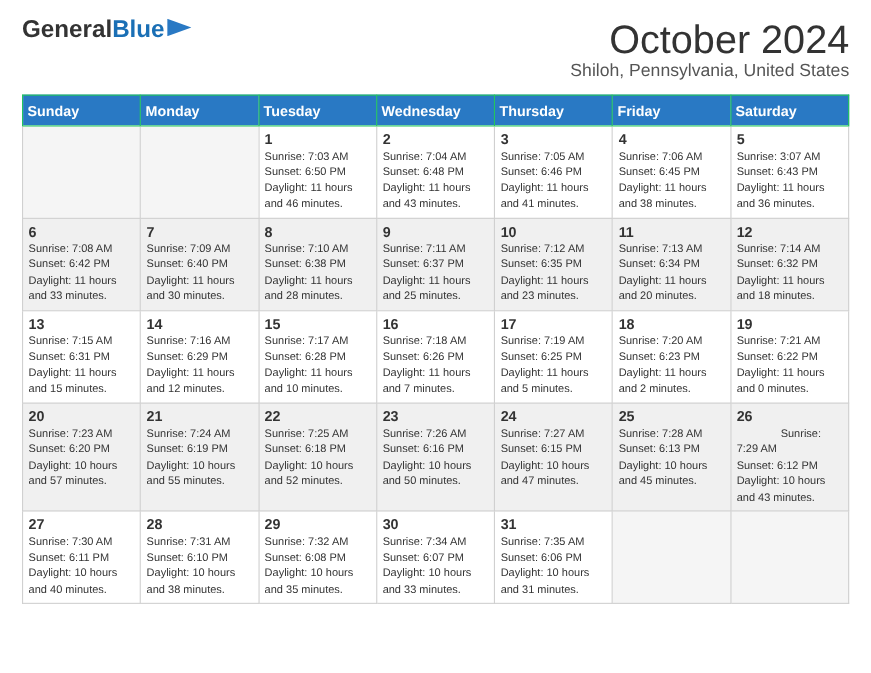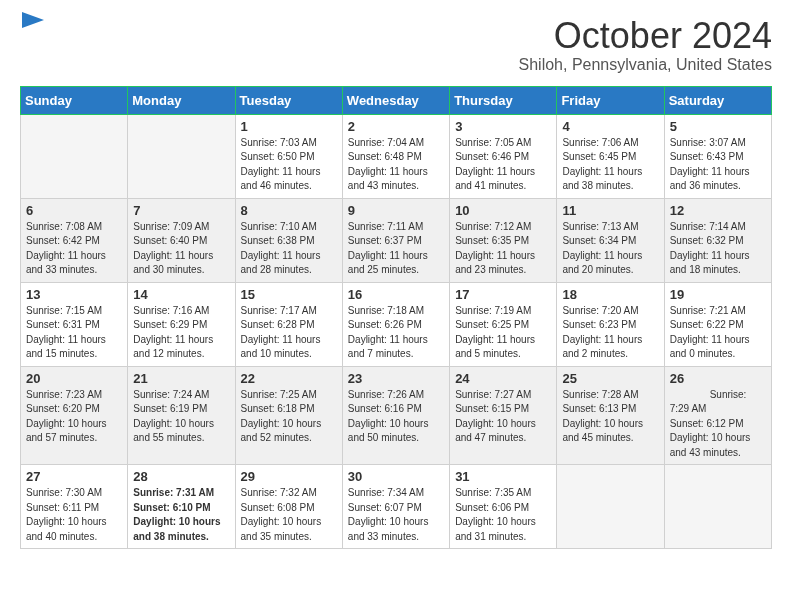--- a/index.html
+++ b/index.html
@@ -86,20 +86,23 @@
       background-color: #f0f0f0;
     }
   </style>
 </head>
 <body>
 
 <div class="page">
   <div class="header">
     <div class="logo">
       <div style="display:flex;align-items:center;">
+        <span class="logo-text">
+          <span class="general">General</span><span class="blue">Blue</span>
+        </span>
 
         <svg width="22" height="16" viewBox="0 0 22 16" style="margin-left:2px;margin-top:-4px;">
           <polygon points="0,16 22,8 0,0" fill="#2979c4"></polygon>
         </svg>
       </div>
     </div>
     <div class="title-block">
       <div class="month-title">October 2024</div>
       <div class="location">Shiloh, Pennsylvania, United States</div>
     </div>
@@ -204,21 +207,21 @@
 Sunset: 6:13 PM
 Daylight: 10 hours and 45 minutes.</span></td>
           <td><span class="day-number">26</span><span class="cell-text" style="white-space: pre-line; margin-left: 40px;">Sunrise: 7:29 AM
 Sunset: 6:12 PM
 Daylight: 10 hours and 43 minutes.</span></td>
         </tr>
         <tr>
           <td><span class="day-number">27</span><span class="cell-text" style="white-space: pre-line;">Sunrise: 7:30 AM
 Sunset: 6:11 PM
 Daylight: 10 hours and 40 minutes.</span></td>
-          <td><span class="day-number">28</span><span class="cell-text" style="white-space: pre-line; font-weight: bold;">Sunrise: 7:31 AM
+          <td><span class="day-number">28</span><span class="cell-text" style="white-space: pre-line;">Sunrise: 7:31 AM
 Sunset: 6:10 PM
 Daylight: 10 hours and 38 minutes.</span></td>
           <td><span class="day-number">29</span><span class="cell-text" style="white-space: pre-line;">Sunrise: 7:32 AM
 Sunset: 6:08 PM
 Daylight: 10 hours and 35 minutes.</span></td>
           <td><span class="day-number">30</span><span class="cell-text" style="white-space: pre-line;">Sunrise: 7:34 AM
 Sunset: 6:07 PM
 Daylight: 10 hours and 33 minutes.</span></td>
           <td><span class="day-number">31</span><span class="cell-text" style="white-space: pre-line; margin-top: 40px;">Sunrise: 7:35 AM
 Sunset: 6:06 PM

